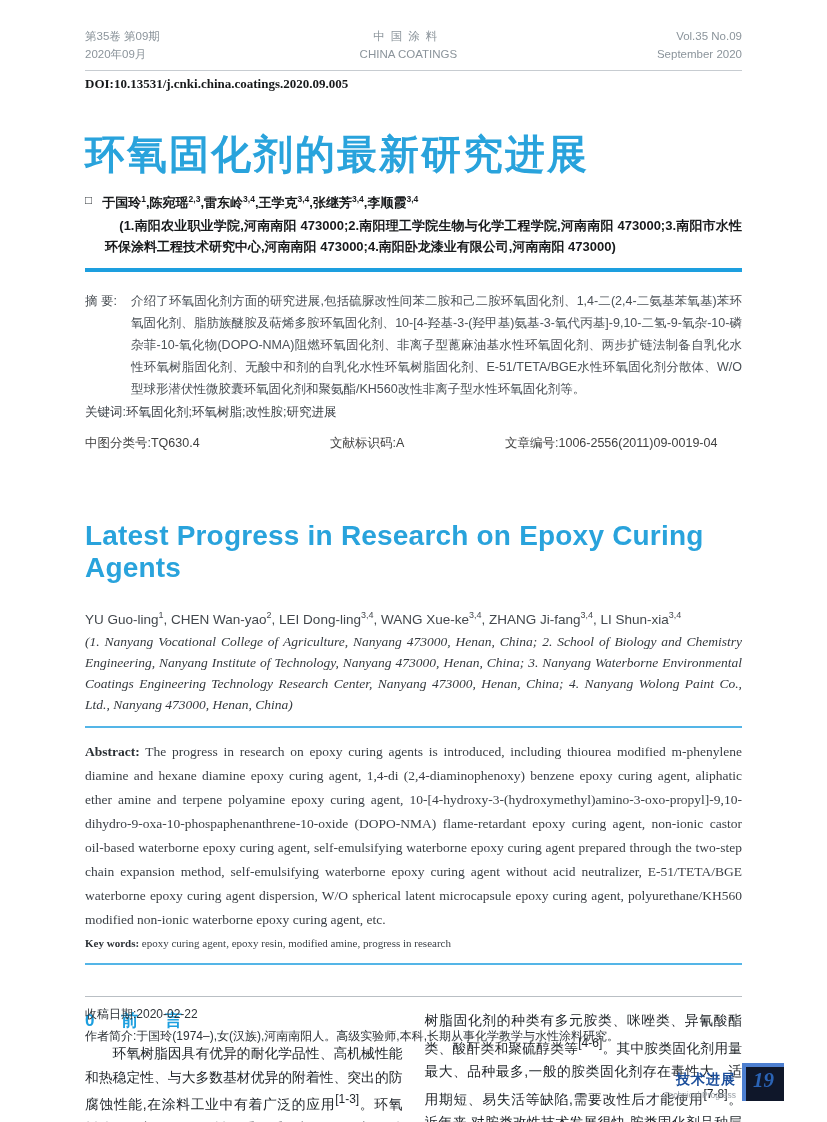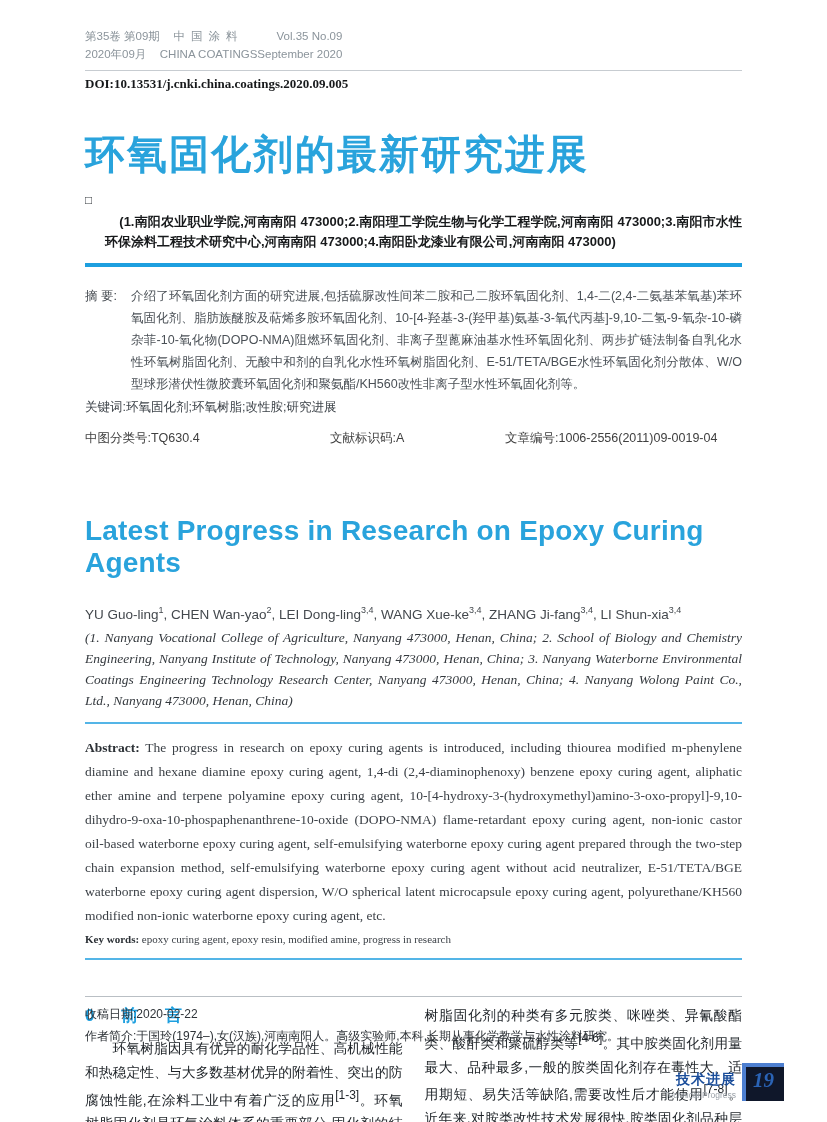--- a/index.html
+++ b/index.html
@@ -4,21 +4,21 @@
 <style>
   html,body{margin:0;padding:0;background:#e8e8e8;}
   .page{
     position:relative;width:827px;height:1122px;background:#ffffff;
     margin:0 auto;overflow:hidden;
     font-family:"Liberation Sans",sans-serif;color:#2e3338;
   }
   .content{position:absolute;left:85px;top:0;width:657px;}
 
   
-  .jheader{display:flex;align-items:flex-start;
+  .jheader{display:flex;justify-content:space-between;align-items:flex-start;
     padding-top:28px;padding-bottom:6px;border-bottom:1px solid #c7ccd1;
     color:#8b949b;font-size:11.5px;line-height:1.55;}
   .jh-left{text-align:left;}
   .jh-center{text-align:center;}
   .jh-center .cn{letter-spacing:6px;}
   .jh-right{text-align:right;}
   .doi{margin-top:5px;font-family:"Liberation Serif",serif;font-weight:600;
     font-size:13px;color:#17191b;}
 
   
@@ -100,20 +100,21 @@
       <div class="jh-right">
         <div>Vol.35 No.09</div>
         <div>September 2020</div>
       </div>
     </div>
     <div class="doi">DOI:10.13531/j.cnki.china.coatings.2020.09.005</div>
 
     <div class="title-cn">环氧固化剂的最新研究进展</div>
     <div class="authors-cn">
       <span class="marker">□</span>
+      <span>于国玲<sup>1</sup>,陈宛瑶<sup>2,3</sup>,雷东岭<sup>3,4</sup>,王学克<sup>3,4</sup>,张继芳<sup>3,4</sup>,李顺霞<sup>3,4</sup></span>
     </div>
     <div class="affil-cn">(1.南阳农业职业学院,河南南阳 473000;2.南阳理工学院生物与化学工程学院,河南南阳 473000;3.南阳市水性环保涂料工程技术研究中心,河南南阳 473000;4.南阳卧龙漆业有限公司,河南南阳 473000)</div>
     <div class="rule-thick"></div>
 
     <div class="abs-cn">
       <span class="lbl">摘 要:</span>
       <span class="txt">介绍了环氧固化剂方面的研究进展,包括硫脲改性间苯二胺和己二胺环氧固化剂、1,4-二(2,4-二氨基苯氧基)苯环氧固化剂、脂肪族醚胺及萜烯多胺环氧固化剂、10-[4-羟基-3-(羟甲基)氨基-3-氧代丙基]-9,10-二氢-9-氧杂-10-磷杂菲-10-氧化物(DOPO-NMA)阻燃环氧固化剂、非离子型蓖麻油基水性环氧固化剂、两步扩链法制备自乳化水性环氧树脂固化剂、无酸中和剂的自乳化水性环氧树脂固化剂、E-51/TETA/BGE水性环氧固化剂分散体、W/O型球形潜伏性微胶囊环氧固化剂和聚氨酯/KH560改性非离子型水性环氧固化剂等。</span>
     </div>
     <div class="kw-cn">
       <span>关键词:</span><span>环氧固化剂;环氧树脂;改性胺;研究进展</span>

